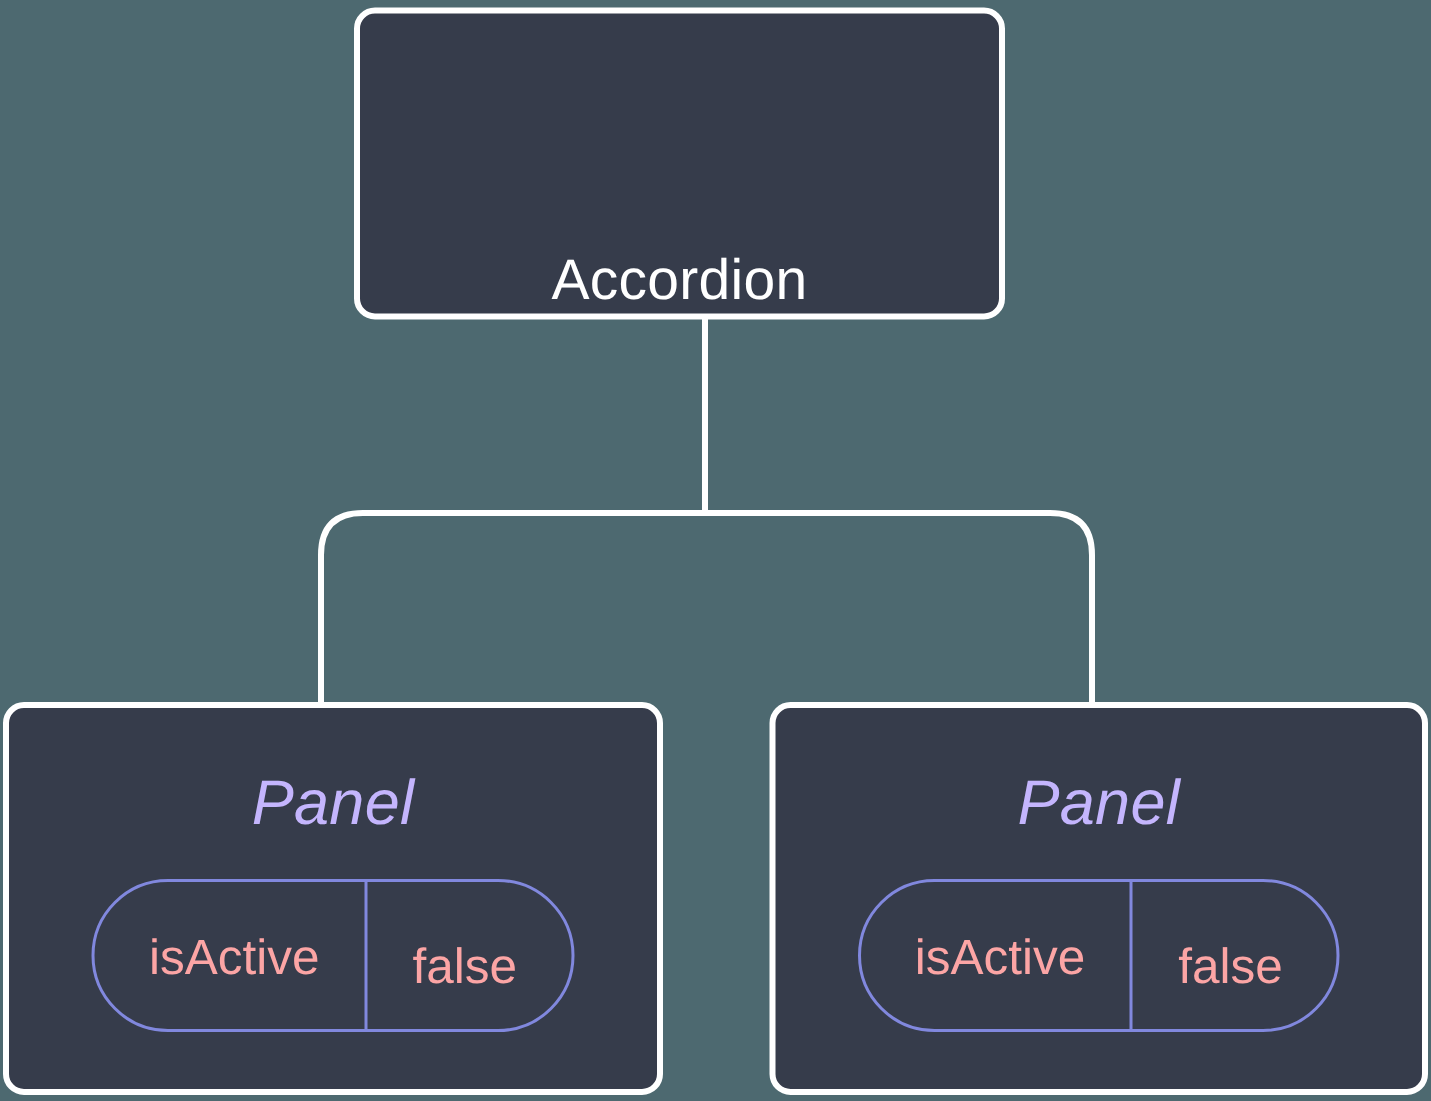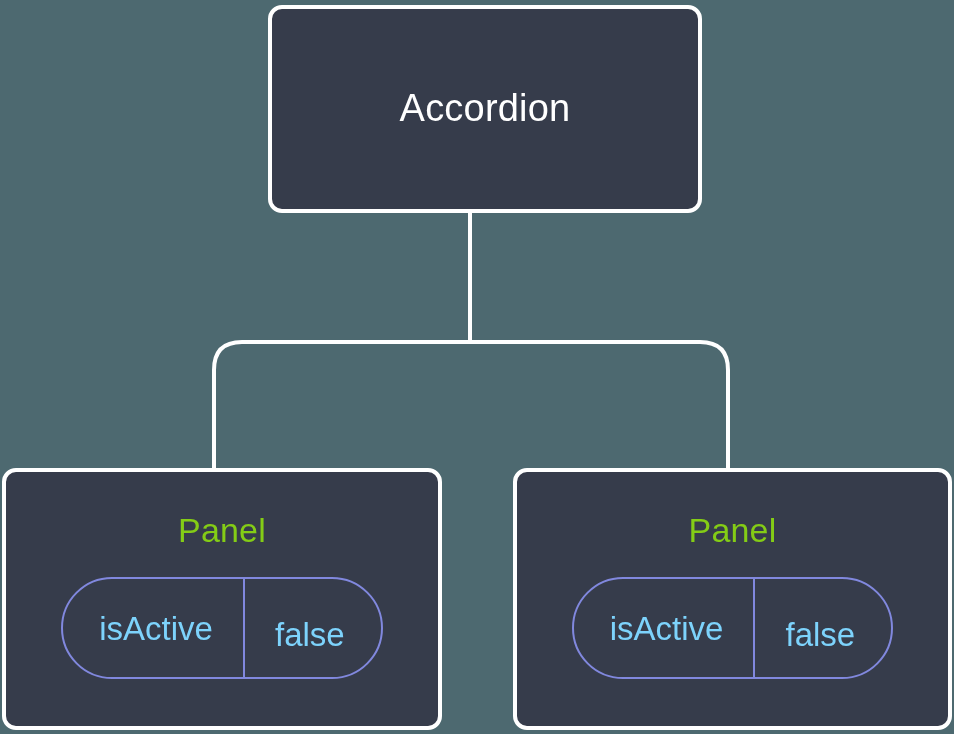--- a/index.html
+++ b/index.html
@@ -37,25 +37,25 @@
     position: absolute;
     background: #363c4b;
     border: 4px solid #ffffff;
     border-radius: 14px;
     display: flex;
     flex-direction: column;
     align-items: center;
   }
 
   .node-root {
-    left: 268px;
+    left: 236px;
     top: 5px;
     width: 434px;
     height: 208px;
-    justify-content: center;
+    justify-content: flex-end;
   }
 
   .node-title-root {
     color: #ffffff;
     font-size: 38px;
     line-height: 1.1;
     font-weight: 400;
     letter-spacing: 0.2px;
     white-space: nowrap;
   }
@@ -63,45 +63,46 @@
   .node-child {
     height: 262px;
     top: 468px;
     padding-top: 40px;
   }
 
   .node-child-left  { left: 2px;   width: 440px; }
   .node-child-right { left: 513px; width: 439px; }
 
   .node-title-child {
-    color: #84cc16;
-    font-size: 34px;
+    color: #c4b5fd;
+    font-size: 42px;
     line-height: 1.1;
     font-weight: 400;
     letter-spacing: 0.2px;
     white-space: nowrap;
+    font-style: italic;
   }
 
   
   .pill {
     margin-top: 28px;
     height: 102px;
     display: flex;
     align-items: stretch;
     border: 2px solid #8188de;
     border-radius: 51px;
     overflow: hidden;
   }
 
   .pill-key,
   .pill-val {
     display: flex;
     align-items: center;
     justify-content: center;
-    color: #7dd3fc;
+    color: #fca5a5;
     font-size: 33px;
     line-height: 1;
     white-space: nowrap;
   }
 
   .pill-key {
     padding: 0 30px 0 36px;
   }
 
   .pill-val {

